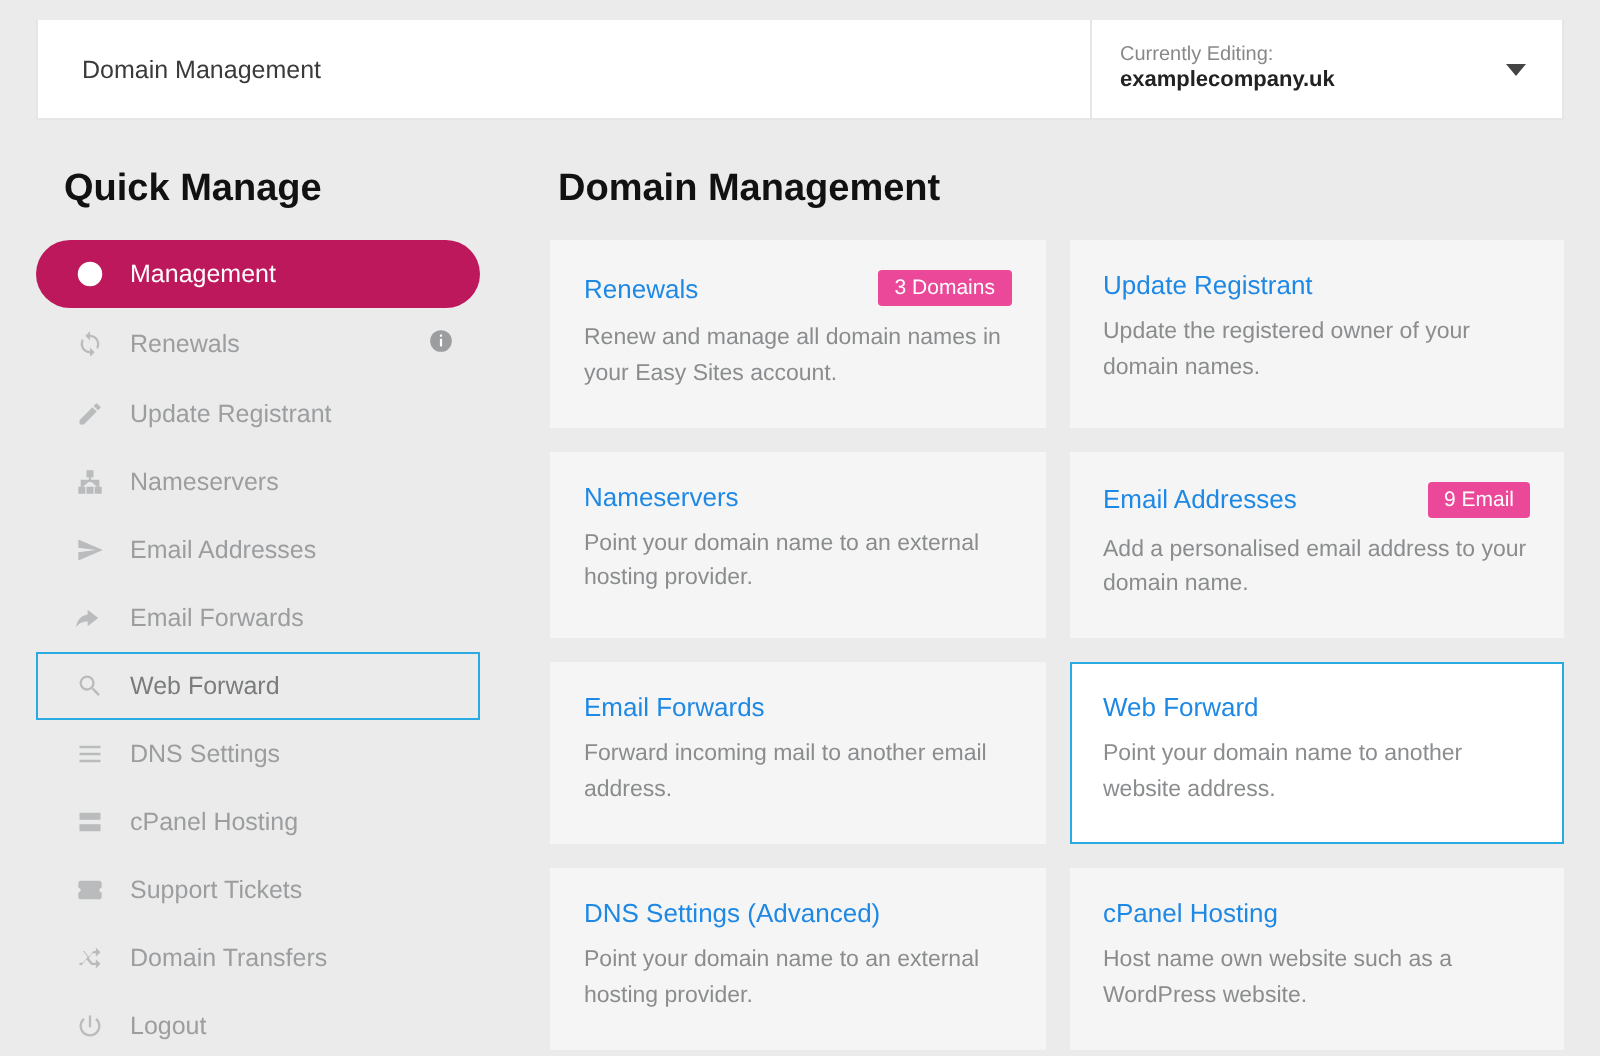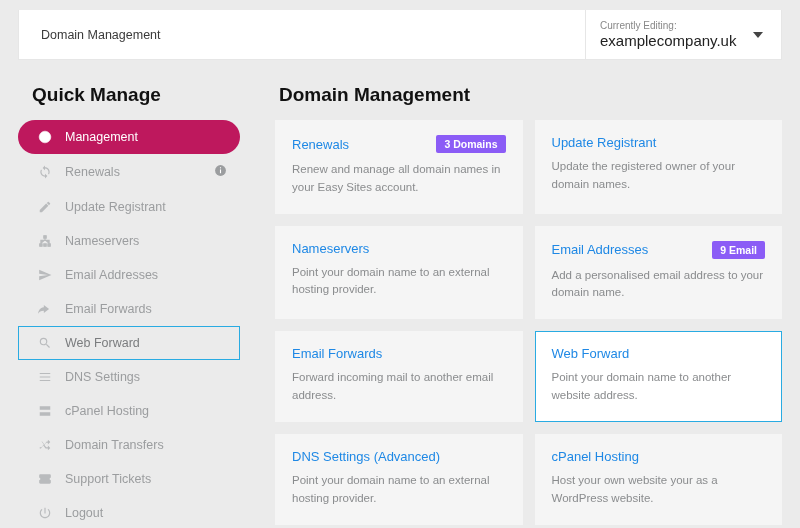--- a/index.html
+++ b/index.html
@@ -29,37 +29,37 @@
   }
   .topbar-left {
     flex: 1;
     display: flex;
     align-items: center;
     padding-left: 22px;
     font-size: 12.5px;
     color: #3a3a3a;
   }
   .topbar-right {
-    width: 196px;
+    width: 236px;
     border-left: 1px solid #e6e6e6;
     display: flex;
     align-items: center;
     justify-content: space-between;
     padding: 0 18px 0 14px;
     cursor: pointer;
   }
   .topbar-right .ce-label {
     font-size: 10px;
     color: #888;
     line-height: 1.2;
   }
   .topbar-right .ce-value {
-    font-size: 15px;
+    font-size: 11px;
     color: #222;
-    font-weight: 400;
+    font-weight: 700;
     line-height: 1.2;
   }
   .caret-down {
     width: 0; height: 0;
     border-left: 5px solid transparent;
     border-right: 5px solid transparent;
     border-top: 6px solid #444;
   }
   
   .body {
@@ -146,24 +146,24 @@
     font-size: 13px;
     font-weight: 500;
     cursor: pointer;
   }
   .card-desc {
     color: #8a8c8e;
     font-size: 11.5px;
     line-height: 1.55;
   }
   .badge {
-    background: #8b5cf6;
+    background: #ec4899;
     color: #fff;
     font-size: 10.5px;
-    font-weight: 700;
+    font-weight: 400;
     padding: 3px 8px;
     border-radius: 2px;
     white-space: nowrap;
   }
 </style>
 </head>
 <body>
 <div class="frame">
 
 <div class="topbar">
@@ -261,32 +261,32 @@
             <span class="qm-icon">
               <svg viewBox="0 0 24 24">
                 <path d="M3 4h18v6H3zm0 10h18v6H3zM6 7h2v1H6zm0 10h2v1H6z"></path>
               </svg>
             </span>
             <span class="qm-label">cPanel Hosting</span>
           </li>
           <li class="qm-item">
             <span class="qm-icon">
               <svg viewBox="0 0 24 24">
+                <path d="M20 12c0-1.1.9-2 2-2V6c0-1.1-.9-2-2-2H4C2.9 4 2 4.9 2 6v4c1.1 0 2 .9 2 2s-.9 2-2 2v4c0 1.1.9 2 2 2h16c1.1 0 2-.9 2-2v-4c-1.1 0-2-.9-2-2z"></path>
+              </svg>
+            </span>
+            <span class="qm-label">Support Tickets</span>
+          </li>
+          <li class="qm-item">
+            <span class="qm-icon">
+              <svg viewBox="0 0 24 24">
                 <path d="M17 3l4 4-4 4V8h-3l-3 4 3 4h3v-3l4 4-4 4v-3h-4l-4-5-4 5H3v-2h3l4-5-4-5H3V6h4l4 5 4-5h2z"></path>
               </svg>
             </span>
             <span class="qm-label">Domain Transfers</span>
-          </li>
-          <li class="qm-item">
-            <span class="qm-icon">
-              <svg viewBox="0 0 24 24">
-                <path d="M20 12c0-1.1.9-2 2-2V6c0-1.1-.9-2-2-2H4C2.9 4 2 4.9 2 6v4c1.1 0 2 .9 2 2s-.9 2-2 2v4c0 1.1.9 2 2 2h16c1.1 0 2-.9 2-2v-4c-1.1 0-2-.9-2-2z"></path>
-              </svg>
-            </span>
-            <span class="qm-label">Support Tickets</span>
           </li>
           <li class="qm-item">
             <span class="qm-icon">
               <svg viewBox="0 0 24 24">
                 <path d="M13 3h-2v10h2zm4.83 2.17l-1.42 1.42C17.99 7.86 19 9.81 19 12c0 3.87-3.13 7-7 7s-7-3.13-7-7c0-2.19 1.01-4.14 2.58-5.42L6.17 5.17C4.23 6.82 3 9.26 3 12c0 4.97 4.03 9 9 9s9-4.03 9-9c0-2.74-1.23-5.18-3.17-6.83z"></path>
               </svg>
             </span>
             <span class="qm-label">Logout</span>
           </li>
         </ul>
@@ -337,19 +337,19 @@
           <div class="card">
             <div class="card-head">
               <span class="card-title">DNS Settings (Advanced)</span>
             </div>
             <div class="card-desc">Point your domain name to an external hosting provider.</div>
           </div>
           <div class="card">
             <div class="card-head">
               <span class="card-title">cPanel Hosting</span>
             </div>
-            <div class="card-desc">Host your own website your as a WordPress website.</div>
+            <div class="card-desc">Host name own website such as a WordPress website.</div>
           </div>
         </div>
   </div>
 
 </div>
 </div>
 
 </body></html>

